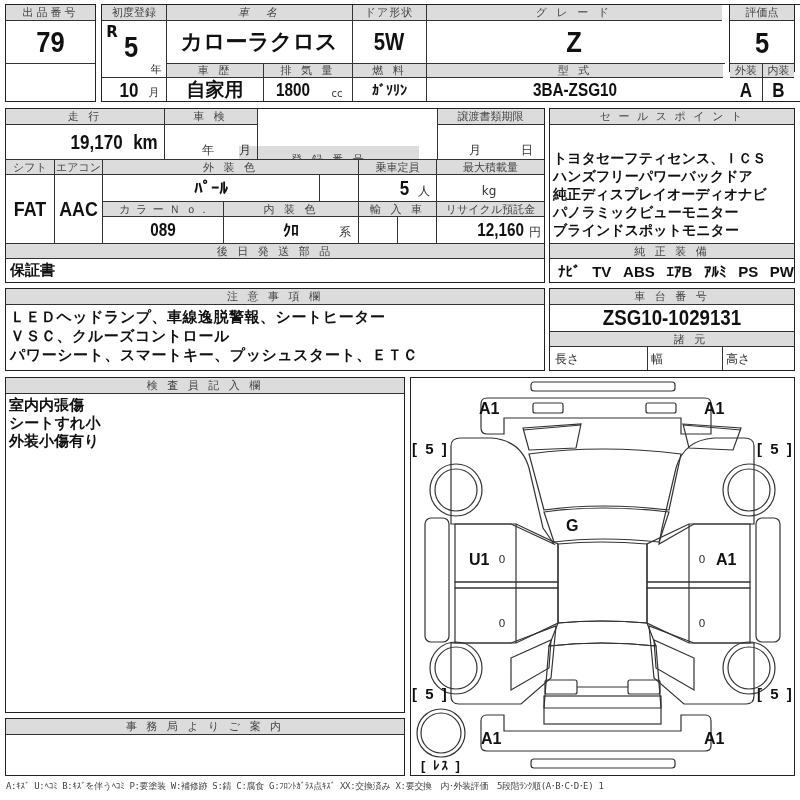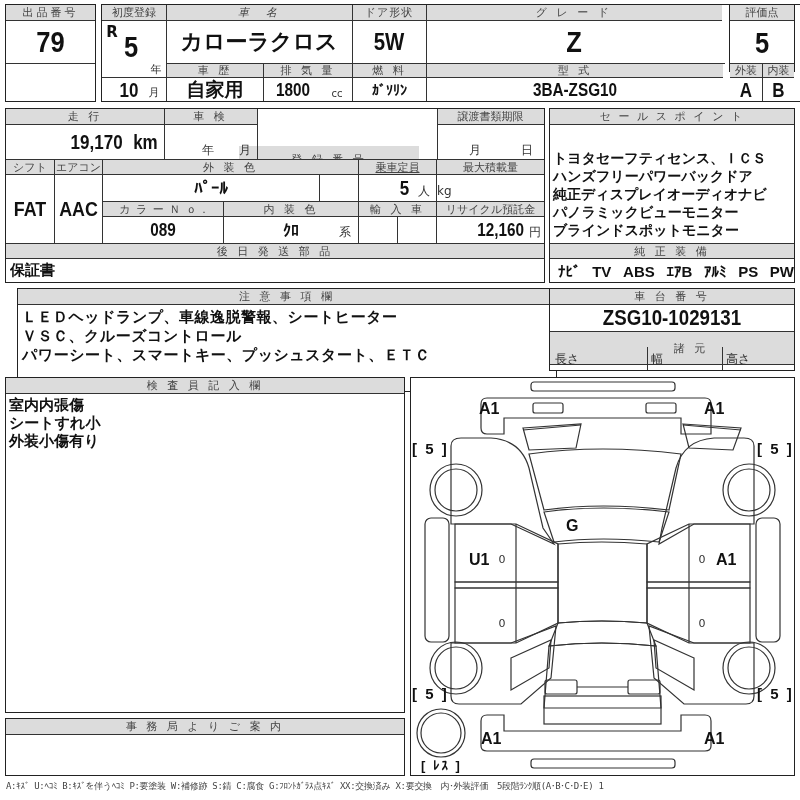--- a/index.html
+++ b/index.html
@@ -96,36 +96,36 @@
   <div class="c unit" style="left:195px;top:34px;width:14px;height:14px;">年</div>
   <div class="c unit" style="left:232px;top:34px;width:14px;height:14px;">月</div>
   <div class="c" style="left:251px;top:16px;width:180px;height:34px;"></div>
   <div class="c unit" style="left:462px;top:34px;width:14px;height:14px;">月</div>
   <div class="c unit" style="left:514px;top:34px;width:14px;height:14px;">日</div>
 
   <div class="hl" style="left:0;top:50px;width:538px;"></div>
   <div class="c hd" style="left:0;top:51px;width:48px;height:15px;letter-spacing:0;">シフト</div>
   <div class="c hd" style="left:49px;top:51px;width:47px;height:15px;letter-spacing:0;">エアコン</div>
   <div class="c hd" style="left:97px;top:51px;width:255px;height:15px;">外 装 色</div>
-  <div class="c hd" style="left:353px;top:51px;width:77px;height:15px;letter-spacing:0;text-decoration:underline;">乗車定員</div>
+  <div class="c hd" style="left:353px;top:51px;width:77px;height:15px;letter-spacing:0;">乗車定員</div>
   <div class="c hd" style="left:431px;top:51px;width:107px;height:15px;letter-spacing:0;">最大積載量</div>
   <div class="vl" style="left:48px;top:50px;height:84px;"></div>
   <div class="vl" style="left:96px;top:50px;height:84px;"></div>
   <div class="vl" style="left:352px;top:50px;height:84px;"></div>
   <div class="vl" style="left:430px;top:50px;height:84px;"></div>
   <div class="vl" style="left:313px;top:66px;height:26px;"></div>
 
   <div class="c b24" style="left:0;top:66px;width:48px;height:68px;font-size:21px;">FAT</div>
   <div class="c b24" style="left:49px;top:66px;width:47px;height:68px;font-size:21px;">AAC</div>
   <div class="c" style="left:97px;top:66px;width:216px;height:26px;font-size:17px;font-weight:bold;">ﾊﾟｰﾙ</div>
   <div class="c" style="left:353px;top:66px;width:77px;height:26px;justify-content:flex-end;padding-right:6px;">
     <span class="b20" style="display:inline-block;">5</span>
     <span class="unit" style="margin-left:8px;margin-top:6px;">人</span>
   </div>
-  <div class="c" style="left:431px;top:66px;width:107px;height:26px;justify-content:flex-start;padding-right:3px;">
+  <div class="c" style="left:431px;top:66px;width:107px;height:26px;justify-content:center;padding-right:3px;">
     <span class="unit"></span>
     <span class="unit" style="margin-top:6px;">kg</span>
   </div>
 
   <div class="hl" style="left:96px;top:92px;width:442px;"></div>
   <div class="c hd" style="left:97px;top:93px;width:120px;height:15px;letter-spacing:1px;">カ ラ ー Ｎ ｏ .</div>
   <div class="c hd" style="left:218px;top:93px;width:134px;height:15px;">内 装 色</div>
   <div class="c hd" style="left:353px;top:93px;width:77px;height:15px;">輸 入 車</div>
   <div class="c hd" style="left:431px;top:93px;width:107px;height:15px;letter-spacing:0;">リサイクル預託金</div>
   <div class="vl" style="left:217px;top:92px;height:42px;"></div>
@@ -159,34 +159,34 @@
     <span>ﾅﾋﾞ</span>
     <span>TV</span>
     <span>ABS</span>
     <span>ｴｱB</span>
     <span>ｱﾙﾐ</span>
     <span>PS</span>
     <span>PW</span>
   </div>
 </div>
 
-<div class="box" style="left:5px;top:288px;width:540px;height:104px;margin-left:12px;">
+<div class="box" style="left:5px;top:288px;width:540px;height:83px;">
   <div class="c hd" style="left:0;top:0;width:100%;height:16px;">注 意 事 項 欄</div>
   <div style="position:absolute;left:4px;top:19px;width:530px;font-size:15px;font-weight:bold;letter-spacing:0.5px;">
     <span class="list-line">ＬＥＤヘッドランプ、車線逸脱警報、シートヒーター</span>
     <span class="list-line">ＶＳＣ、クルーズコントロール</span>
     <span class="list-line">パワーシート、スマートキー、プッシュスタート、ＥＴＣ</span>
   </div>
 </div>
 
 <div class="box" style="left:549px;top:288px;width:246px;height:83px;">
   <div class="c hd" style="left:0;top:0;width:100%;height:16px;">車 台 番 号</div>
   <div class="c b24" style="left:0;top:16px;width:100%;height:26px;font-size:22px;">ZSG10-1029131</div>
   <div class="hl" style="left:0;top:42px;width:100%;"></div>
-  <div class="c hd" style="left:0;top:43px;width:100%;height:33px;padding-left:38px;">諸 元</div>
+  <div class="c hd" style="left:0;top:43px;width:100%;height:15px;padding-left:38px;">諸 元</div>
   <div class="vl" style="left:97px;top:58px;height:23px;"></div>
   <div class="vl" style="left:172px;top:58px;height:23px;"></div>
   <div class="c unit" style="left:5px;top:60px;width:30px;height:20px;justify-content:flex-start;">長さ</div>
   <div class="c unit" style="left:101px;top:60px;width:20px;height:20px;justify-content:flex-start;">幅</div>
   <div class="c unit" style="left:176px;top:60px;width:30px;height:20px;justify-content:flex-start;">高さ</div>
 </div>
 
 <div class="box" style="left:5px;top:377px;width:400px;height:336px;">
   <div class="c hd" style="left:0;top:0;width:100%;height:16px;">検 査 員 記 入 欄</div>
   <div style="position:absolute;left:3px;top:18px;font-size:15px;font-weight:bold;">

